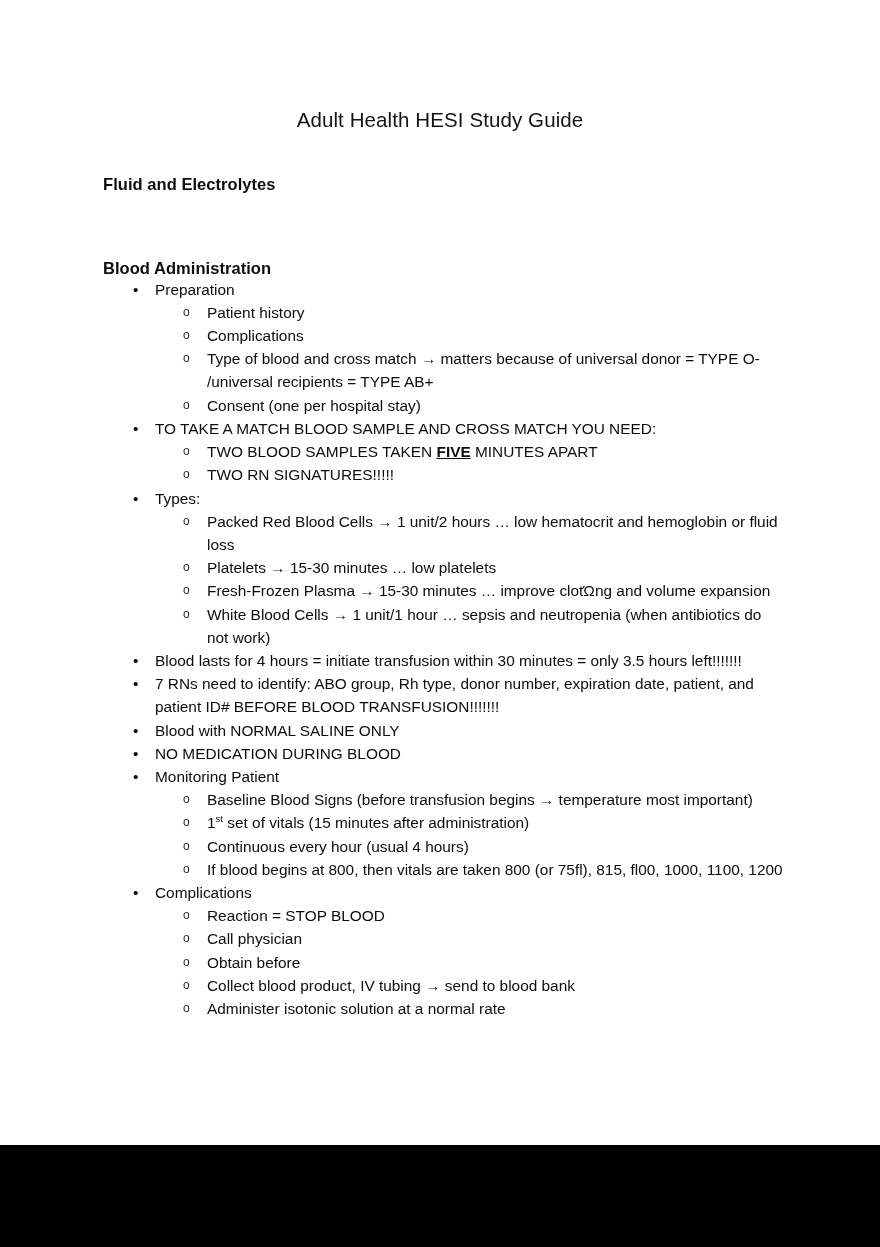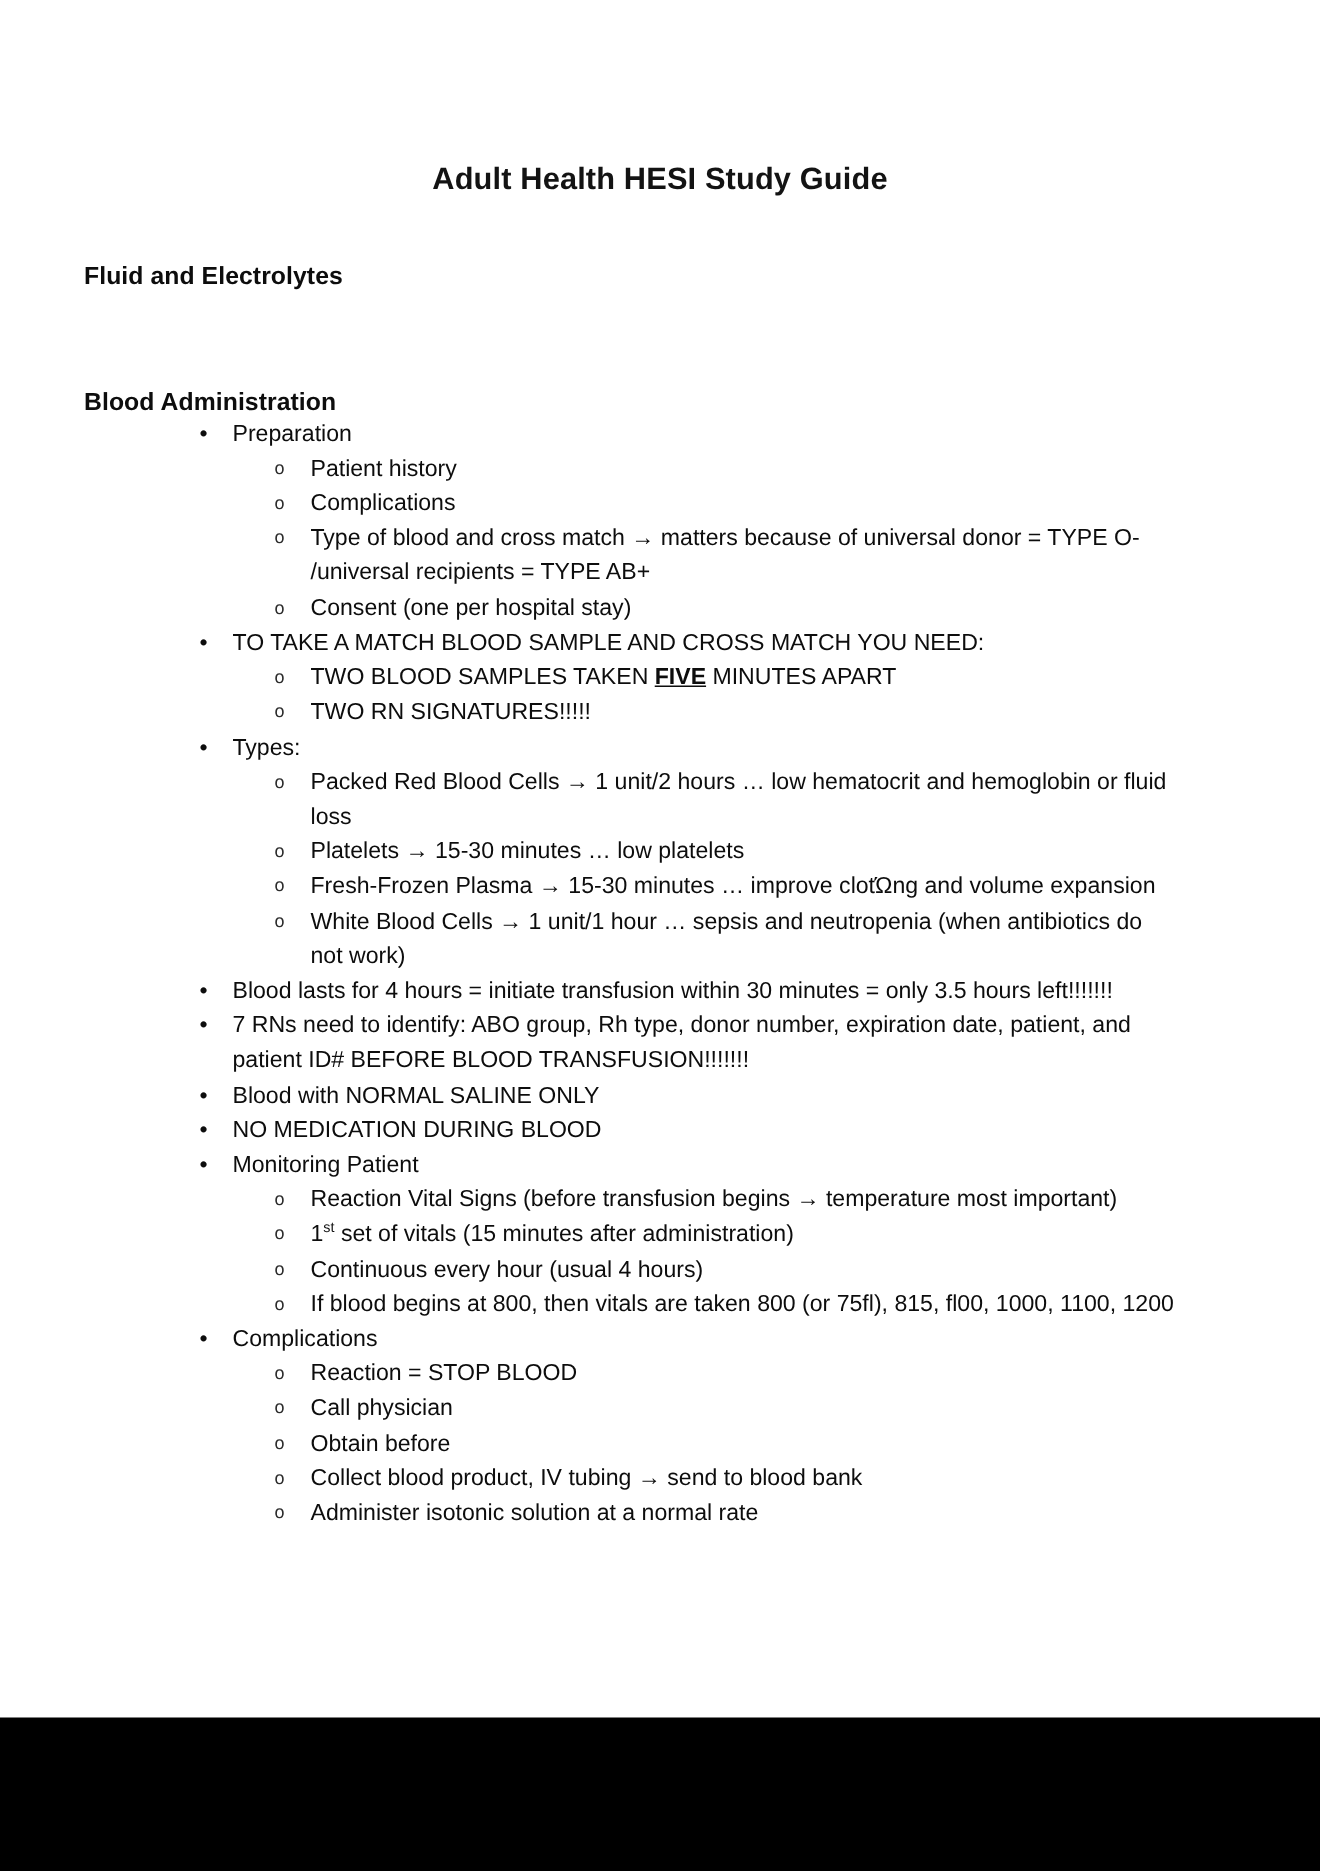--- a/index.html
+++ b/index.html
@@ -28,29 +28,29 @@
     width: 880px;
     padding: 0;
   }
   .doc-title {
     text-align: center;
     font-size: 20.5px;
     line-height: 1.35;
     color: #131313;
     margin: 0;
     padding-top: 106px;
-    font-weight: bold;
+    font-weight: normal;
     letter-spacing: 0.1px;
   }
   .h-section {
     font-size: 16.5px;
     font-weight: bold;
     color: #0d0d0d;
     margin: 0;
-    padding-left: 56px;
+    padding-left: 103px;
     letter-spacing: 0.05px;
   }
   .h-fluid { padding-top: 41px; }
   .h-blood { padding-top: 65px; }
 
   ul.lvl1 {
     list-style: none;
     margin: 0;
     padding: 0;
   }
@@ -209,21 +209,21 @@
         <span class="txt">NO MEDICATION DURING BLOOD</span>
       </li>
 
       <li class="b1">
         <span class="bullet-dot">•</span>
         <span class="txt">Monitoring Patient</span>
       </li>
       <ul class="lvl2">
         <li class="b2">
           <span class="bullet-circ">o</span>
-          <span class="txt">Reaction Vital Signs (before transfusion begins → temperature most important)</span>
+          <span class="txt">Baseline Blood Signs (before transfusion begins → temperature most important)</span>
         </li>
         <li class="b2">
           <span class="bullet-circ">o</span>
           <span class="txt">1</span><sup>st</sup><span class="txt"> set of vitals (15 minutes after administration)</span>
         </li>
         <li class="b2">
           <span class="bullet-circ">o</span>
           <span class="txt">Continuous every hour (usual 4 hours)</span>
         </li>
         <li class="b2" style="padding-right:72px;">

